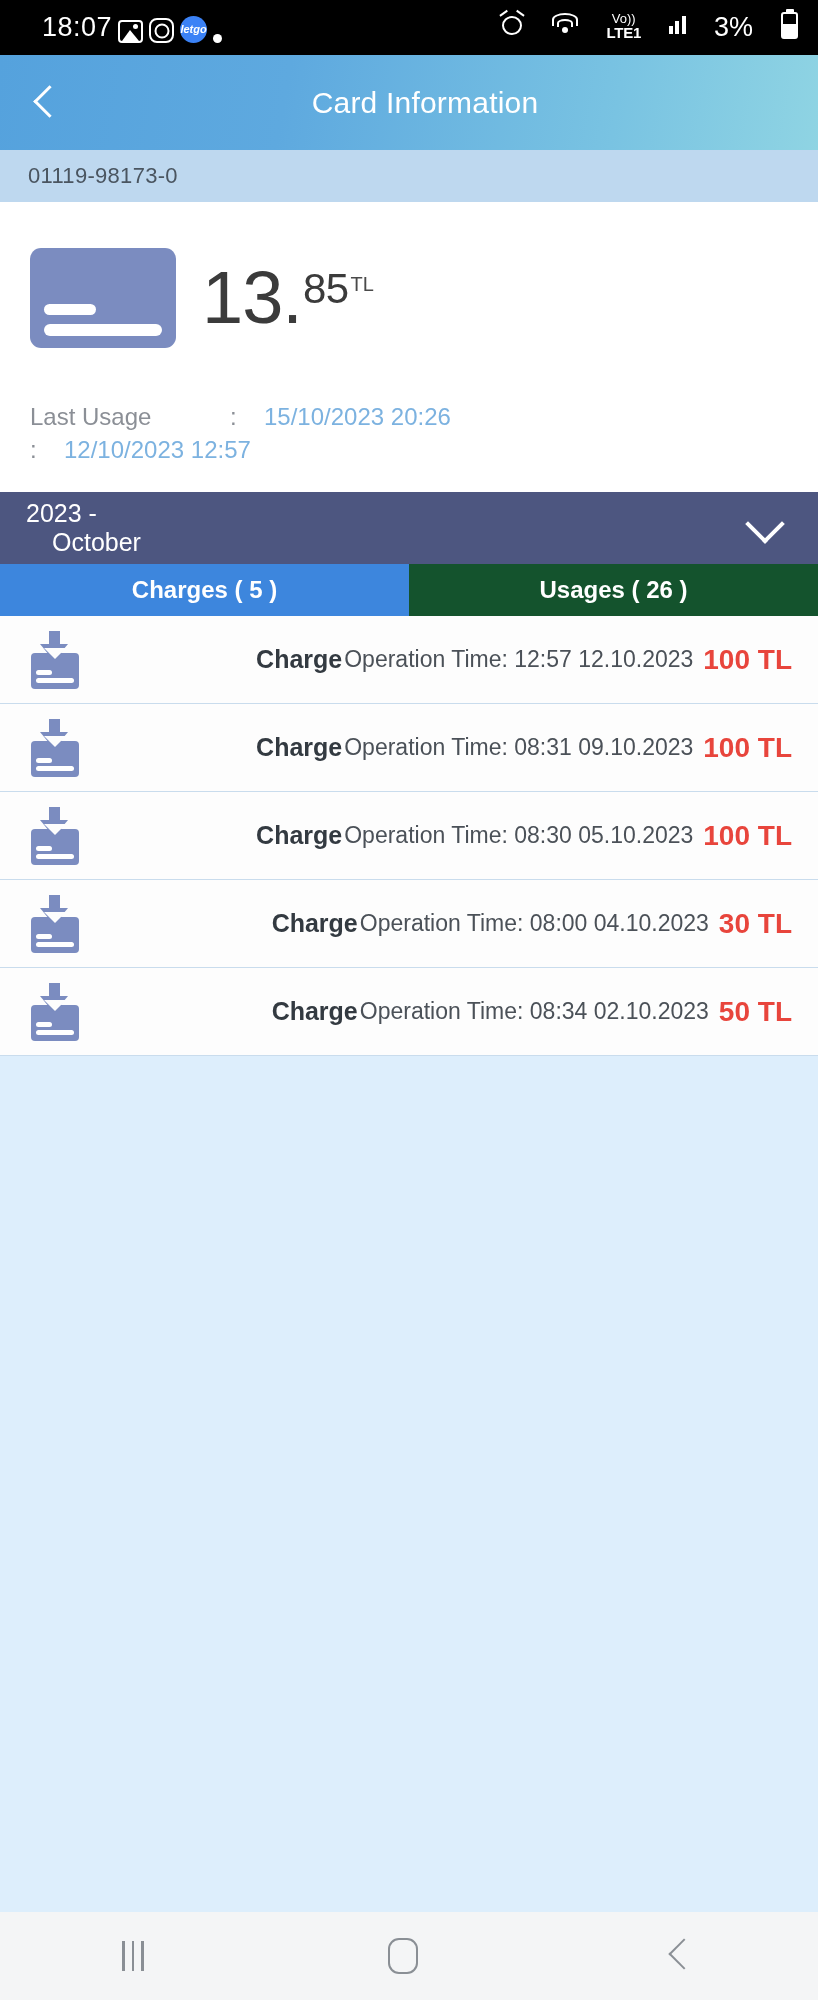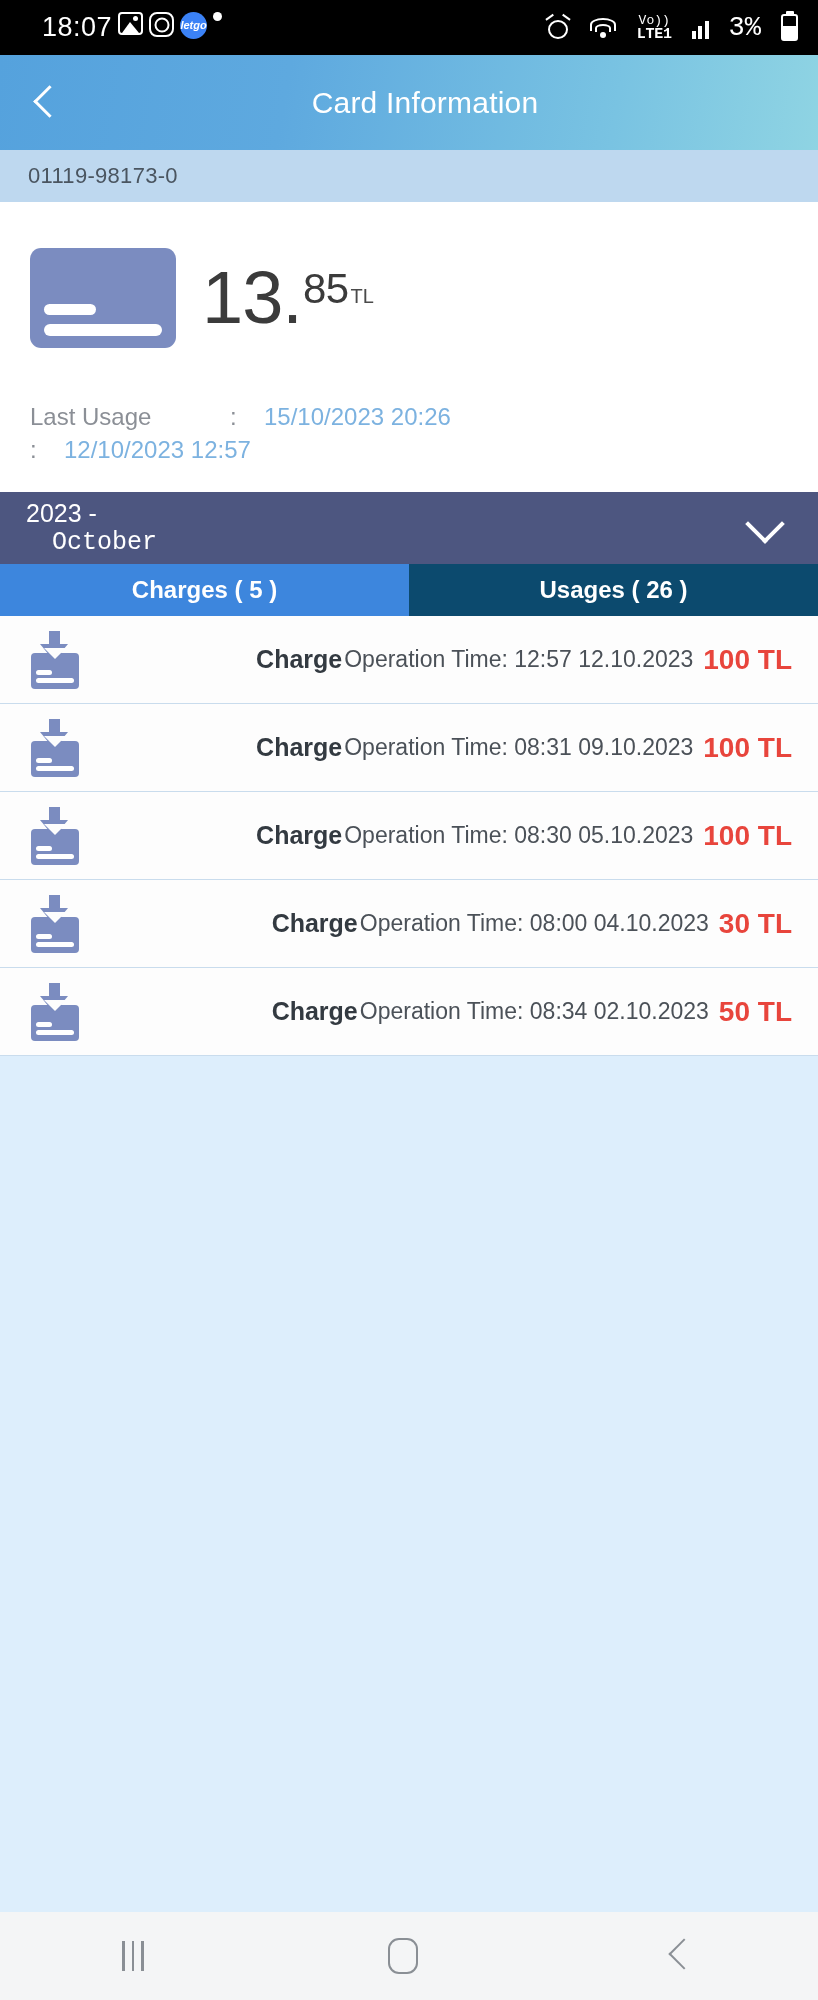--- a/index.html
+++ b/index.html
@@ -10,23 +10,23 @@
     overflow:hidden;
   }
   #app { position:relative; width:818px; height:2000px; display:flex; flex-direction:column; }
 
   
   .statusbar{
     height:55px; background:#000; color:#fff;
     display:flex; align-items:center; justify-content:space-between;
     padding:0 20px 0 42px; flex:0 0 55px;
   }
-  .sb-left{ display:flex; align-items:flex-start; gap:6px; }
+  .sb-left{ display:flex; align-items:flex-end; gap:6px; }
   .sb-clock{ font-size:27px; letter-spacing:.5px; }
-  .sb-right{ display:flex; align-items:center; gap:20px;font-family:Liberation Mono, monospace; }
+  .sb-right{ display:flex; align-items:flex-start; gap:28px; }
   .ico-gallery{
     width:25px;height:23px;border:2.5px solid #fff;border-radius:4px;position:relative;overflow:hidden;
   }
   .ico-gallery::after{
     content:"";position:absolute;left:2px;bottom:0px;width:0;height:0;
     border-left:8px solid transparent;border-right:9px solid transparent;border-bottom:11px solid #fff;
   }
   .ico-gallery::before{
     content:"";position:absolute;right:3px;top:2px;width:5px;height:5px;background:#fff;border-radius:50%;
   }
@@ -113,49 +113,49 @@
   .card-art .stripe-s{
     position:absolute;left:14px;bottom:33px;width:52px;height:11px;background:#fff;border-radius:6px;
   }
   .card-art .stripe-l{
     position:absolute;left:14px;bottom:12px;width:118px;height:12px;background:#fff;border-radius:6px;
   }
   .amount{ display:flex;align-items:flex-start;margin-left:26px;color:#3b3b3b; }
   .amt-int{ font-size:74px;line-height:.96;font-weight:400;letter-spacing:-1px; }
   .amt-dot{ font-size:74px;line-height:.96;font-weight:400; }
   .amt-dec{ font-size:42px;line-height:1;font-weight:400;margin-top:6px;letter-spacing:-.5px; }
-  .amt-cur{ font-size:20px;line-height:1;margin-top:24px;margin-left:2px;color:#4a4a4a; }
+  .amt-cur{ font-size:20px;line-height:1;margin-top:12px;margin-left:2px;color:#4a4a4a; }
 
   .meta{ margin:52px 0 0 0;padding:0 0 26px 30px; }
   .meta-row{ display:flex;align-items:center;font-size:24px;line-height:1.38; }
   .meta-label{ color:#8b8f96;width:200px;flex:0 0 200px; }
   .meta-colon{ color:#8b8f96;width:34px;flex:0 0 34px; }
   .meta-value{ color:#7cb2e0; }
 
   
   .period{
     flex:0 0 72px;background:#4d5680;display:flex;align-items:center;justify-content:space-between;
     padding:0 34px 0 26px;cursor:pointer;
   }
   .period-text{ color:#fff;font-size:25px;line-height:1.18; }
-  .period-text .ln2{ display:block;padding-left:26px;font-family:Liberation Mono, monospace; }
+  .period-text .ln2{ display:block;padding-left:26px; }
   .period-chevron{ width:40px;height:40px;position:relative; }
   .period-chevron::before{
     content:"";position:absolute;left:7px;top:2px;width:24px;height:24px;
     border-right:4px solid #fff;border-bottom:4px solid #fff;transform:rotate(45deg);
   }
 
   
   .tabs{ display:flex;flex:0 0 52px; }
   .tab{
     flex:1;display:flex;align-items:center;justify-content:center;
     font-size:24px;font-weight:bold;color:#fff;cursor:pointer;
   }
   .tab.active{ background:#3d86dd; }
-  .tab.inactive{ background:#0c4a6e; }
+  .tab.inactive{ background:#14532d; }
 
   
   .list{ background:#fdfdfd; }
   .row{
     display:flex;align-items:center;height:88px;padding:0 26px 0 24px;
     border-bottom:1.5px solid #c9dced;background:#fdfdfd;cursor:pointer;
   }
   .row-icon{ flex:0 0 62px;height:58px;position:relative;margin-right:14px; }
   .row-icon .body{
     position:absolute;left:7px;bottom:0;width:48px;height:36px;background:#7b8cc0;border-radius:4px;

